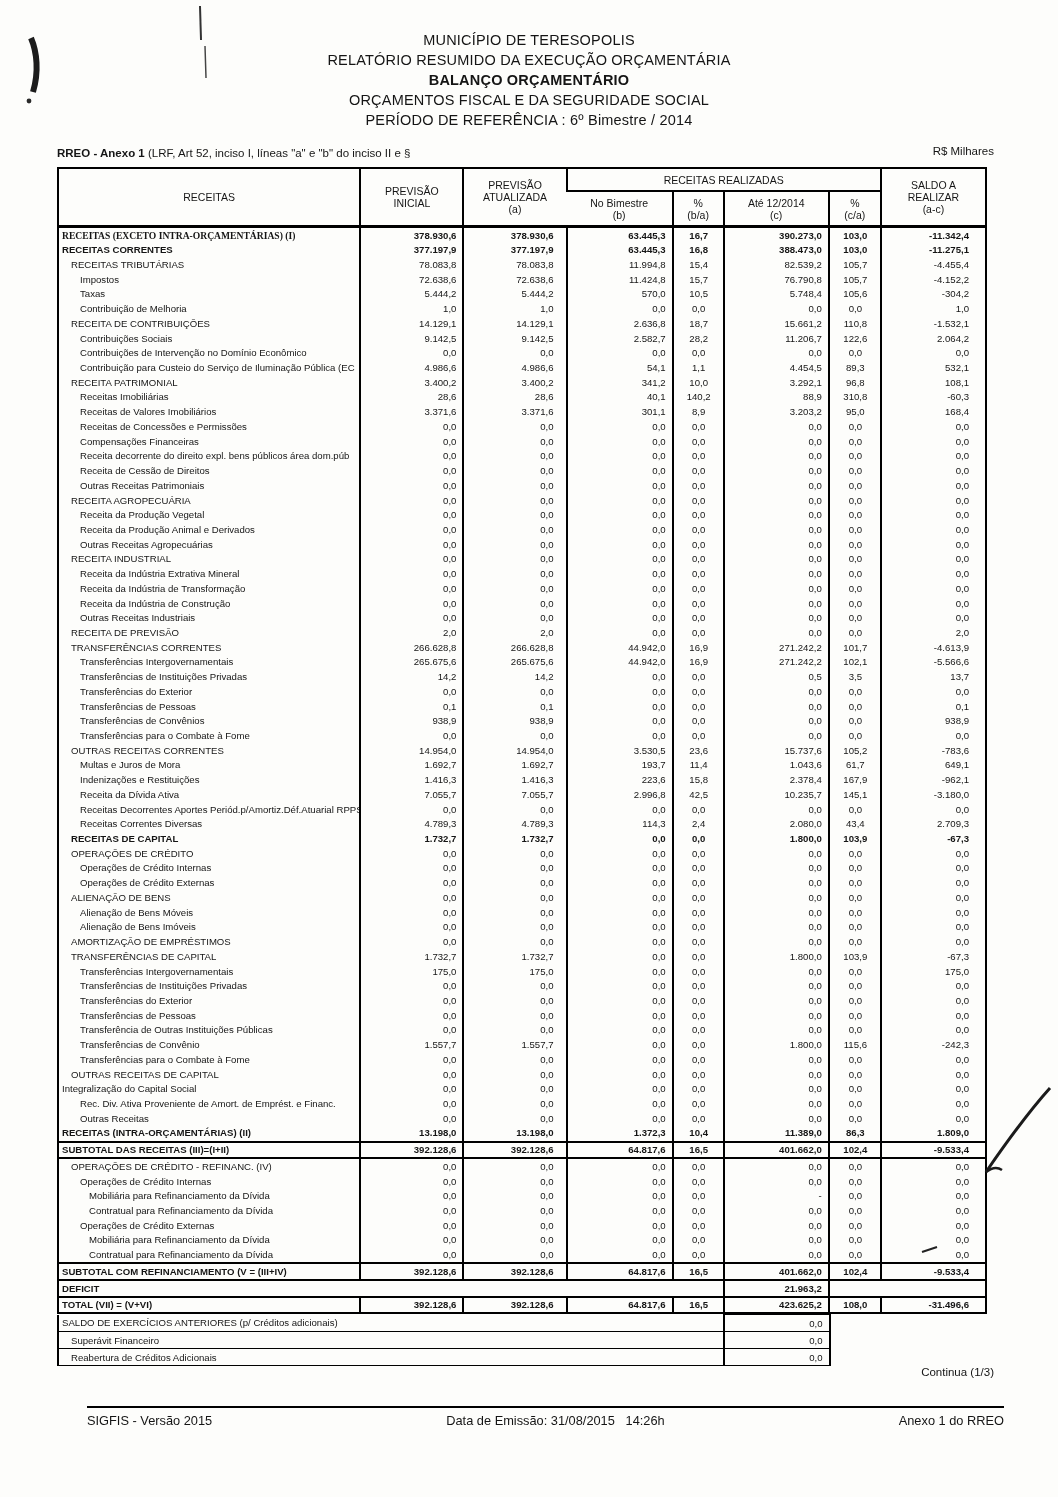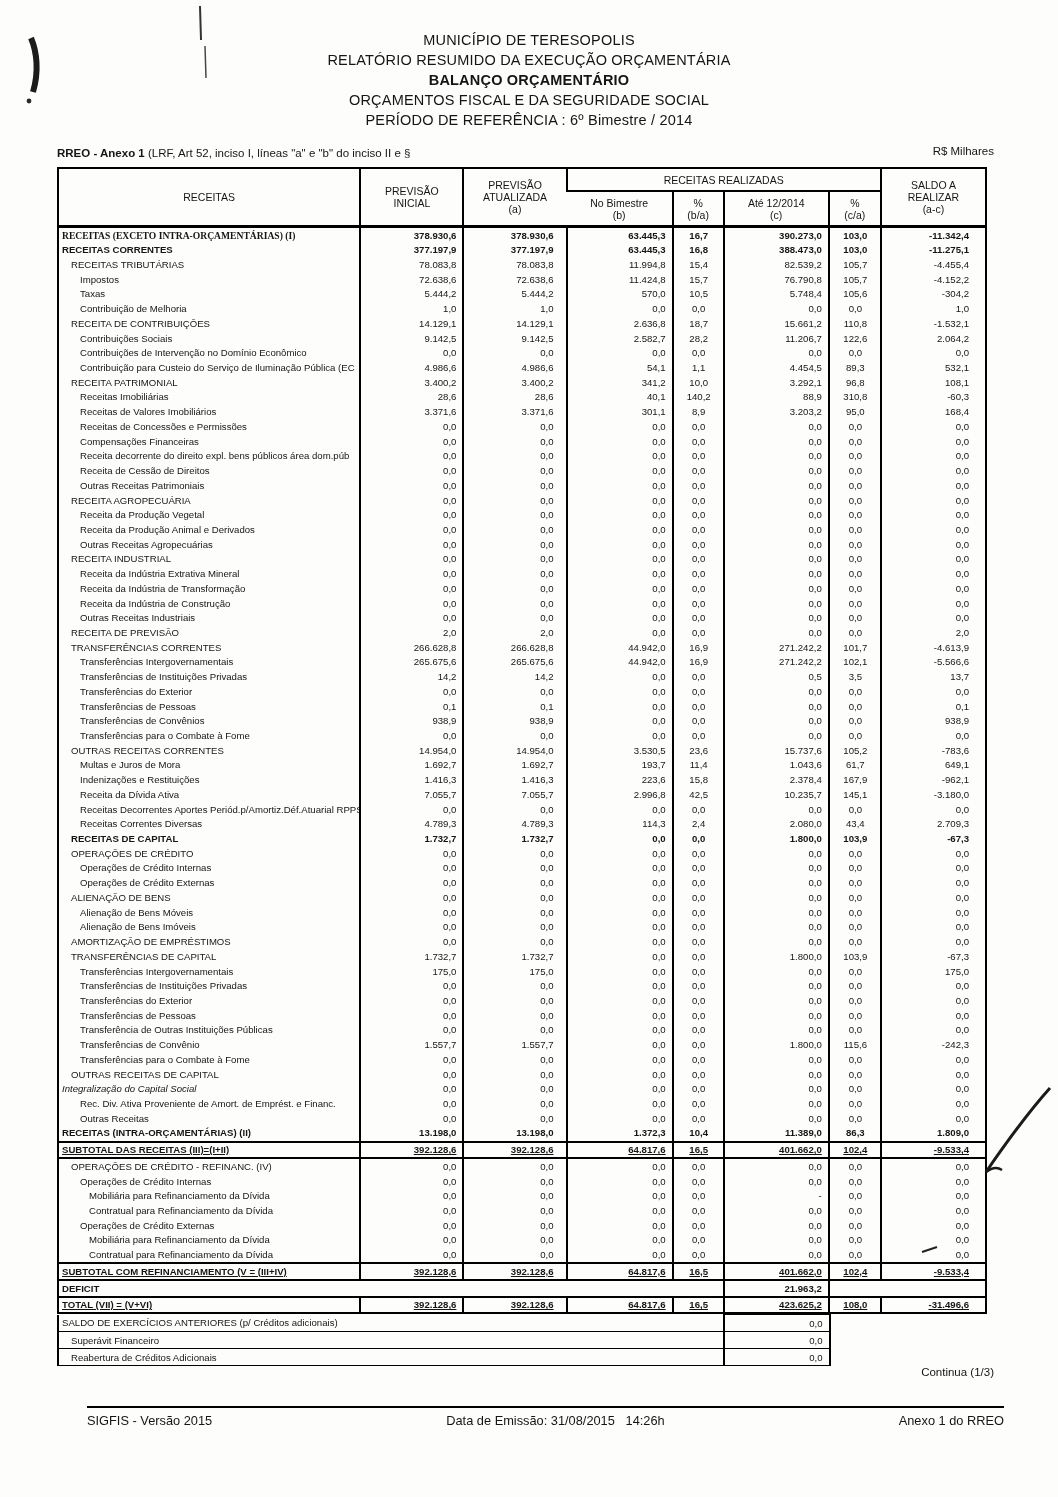--- a/index.html
+++ b/index.html
@@ -28,21 +28,21 @@
   thead{border-bottom:3px solid #000;}
   th.realizadas{border-bottom:2px solid #000;}
   td{font-size:9.6px;line-height:1;padding:0 3px;height:14.72px;
      border-left:2px solid #000;white-space:nowrap;overflow:hidden;}
   td.lab{border-left:none;text-align:left;}
   td.num{text-align:right;}
   td.pct{text-align:center;padding-right:2px;}
   td.col0{padding-right:6px}td.col1{padding-right:12px}td.col2{padding-right:6px}
   td.col4{padding-right:6px}td.col6{padding-right:16px}
   tr.bold td{font-weight:bold;}
-  tr.rt td{border-top:2px solid #000;text-decoration:underline;}
+  tr.rt td{border-top:2px solid #000;}
   tr.rb td{border-bottom:2px solid #000;}
   td.c-box{text-align:right;padding-right:6px;border-left:2px solid #000;border-right:2px solid #000;}
   td.blank{border-left:none;}
   
   .tail-box td{height:16px;}
   .tail-box td.lab{border-left:2.5px solid #000;border-bottom:1.5px solid #000;}
   .tail-box td.c-box{border:1.5px solid #000;border-left:2px solid #000;border-right:2px solid #000;}
   .tail-box td.blank{border:none;}
   
   .continua{position:absolute;top:1366px;right:64px;font-size:11.5px;}
@@ -692,21 +692,21 @@
             <td class="lab" style="padding-left: 12px;">OUTRAS RECEITAS DE CAPITAL</td>
             <td class="num col0">0,0</td>
             <td class="num col1">0,0</td>
             <td class="num col2">0,0</td>
             <td class="num col3 pct">0,0</td>
             <td class="num col4">0,0</td>
             <td class="num col5 pct">0,0</td>
             <td class="num col6">0,0</td>
           </tr>
           <tr class="">
-            <td class="lab" style=" font-style: italic;">Integralização do Capital Social</td>
+            <td class="lab" style="">Integralização do Capital Social</td>
             <td class="num col0">0,0</td>
             <td class="num col1">0,0</td>
             <td class="num col2">0,0</td>
             <td class="num col3 pct">0,0</td>
             <td class="num col4">0,0</td>
             <td class="num col5 pct">0,0</td>
             <td class="num col6">0,0</td>
           </tr>
           <tr class="">
             <td class="lab" style="padding-left: 21px;">Rec. Div. Ativa Proveniente de Amort. de Emprést. e Financ.</td>

